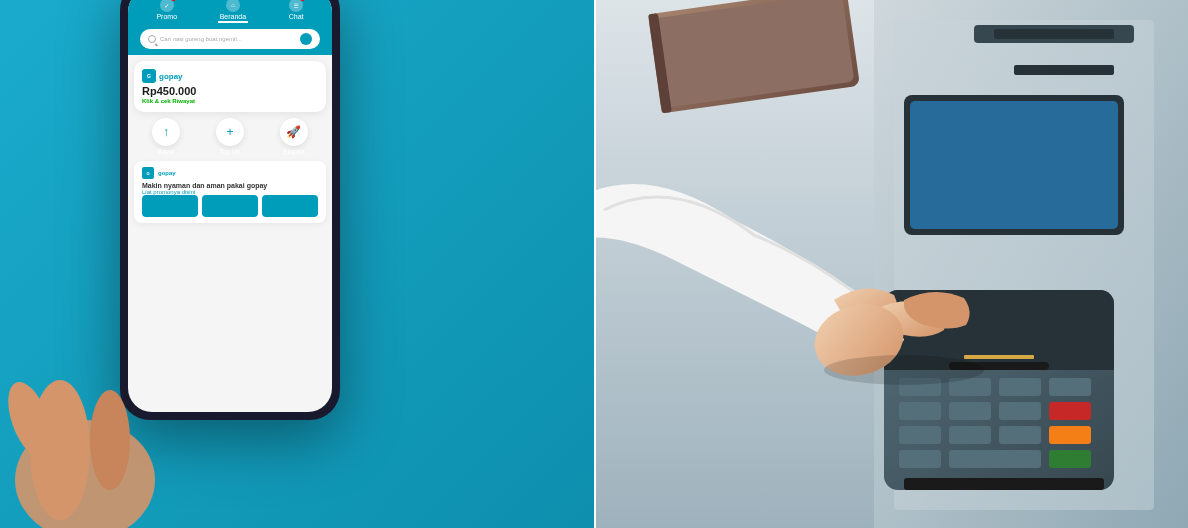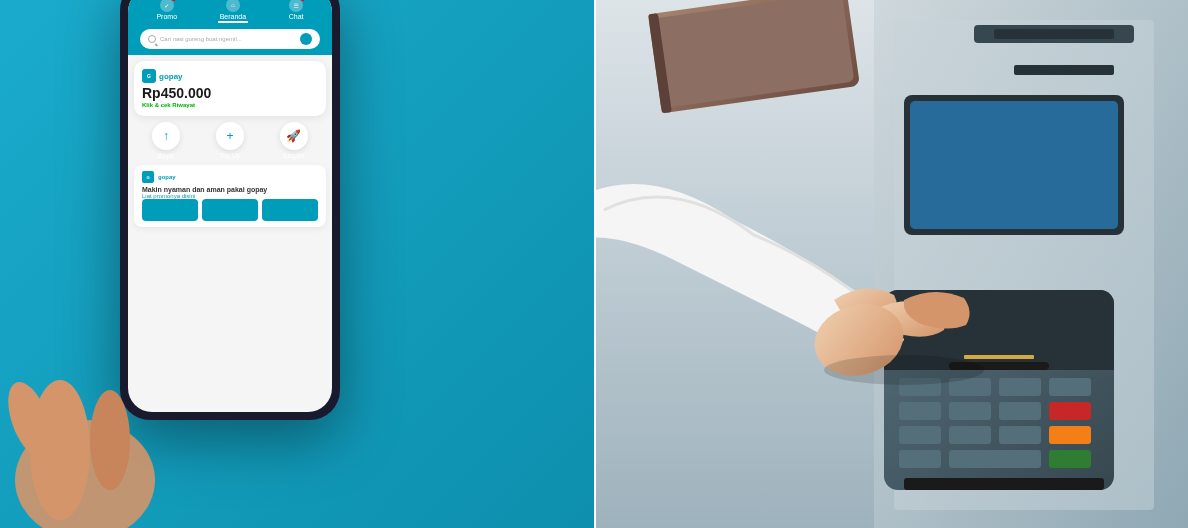--- a/index.html
+++ b/index.html
@@ -193,21 +193,21 @@
       font-weight: bold;
     }
 
     .gopay-label {
       font-size: 8px;
       color: #009dba;
       font-weight: bold;
     }
 
     .gopay-amount {
-      font-size: 14px;
+      font-size: 11px;
       font-weight: bold;
       color: #1a1a1a;
       margin-bottom: 1px;
     }
 
     .gopay-link {
       font-size: 6px;
       color: #00b300;
       font-weight: bold;
     }

